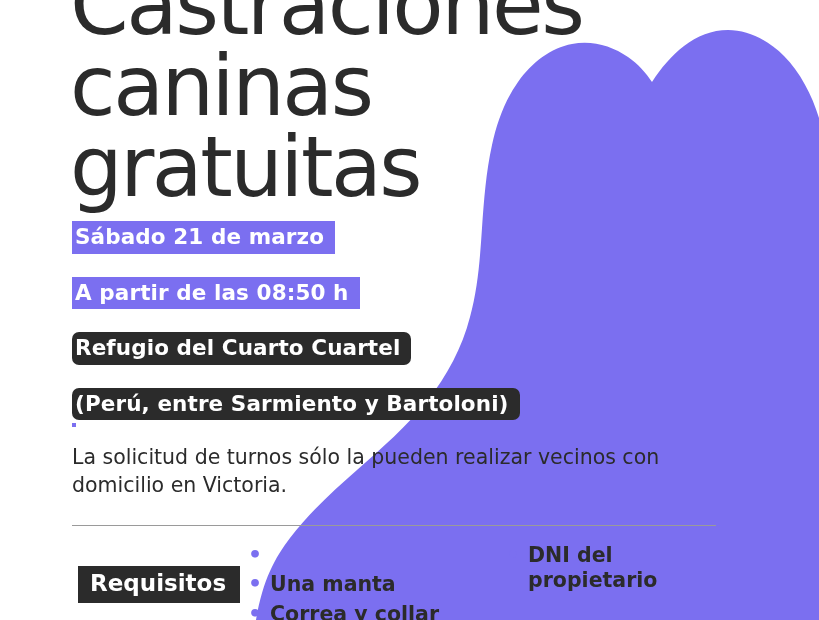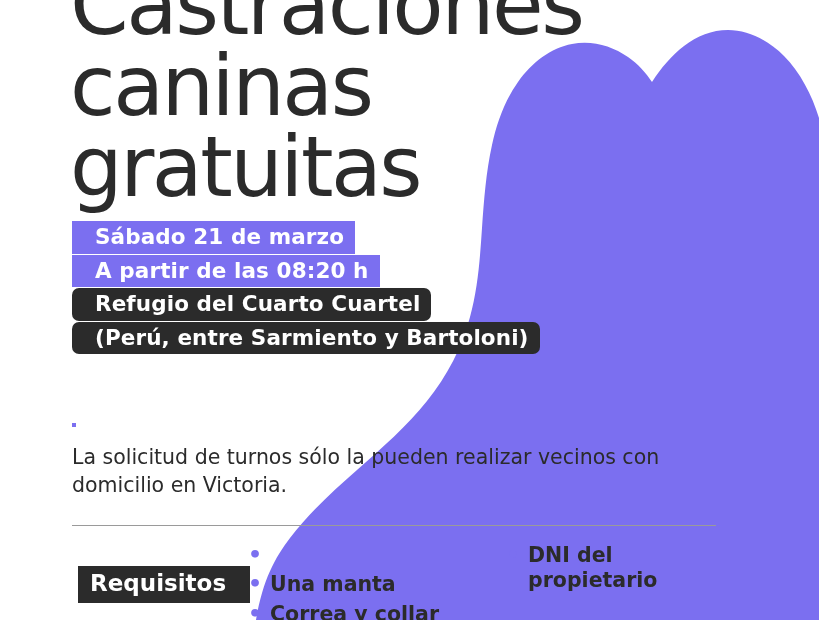--- a/index.html
+++ b/index.html
@@ -57,22 +57,22 @@
     position: absolute;
     left: 72px;
     top: 221px;
     z-index: 5;
   }
   .tag {
     display: inline-block;
     font-size: 21.5px;
     font-weight: 700;
     letter-spacing: 0.1px;
-    padding: 5px 11px 6px 23px;
-    margin-bottom: 1px;
+    padding: 5px 11px 6px 3px;
+    margin-bottom: 23px;
     line-height: 1.0;
     white-space: nowrap;
     font-family: "DejaVu Sans", sans-serif;
   }
   .tag.purple {
     background: #7b6ff0;
     color: #ffffff;
   }
   .tag.dark {
     background: #2b2b2b;
@@ -124,21 +124,21 @@
     left: 78px;
     top: 566px;
     z-index: 6;
   }
   .requisitos-label {
     display: inline-block;
     background: #2b2b2b;
     color: #ffffff;
     font-size: 23px;
     font-weight: 700;
-    padding: 6px 24px 8px 12px;
+    padding: 6px 14px 8px 12px;
     line-height: 1;
     font-family: "DejaVu Sans", sans-serif;
   }
   .req-cols {
     position: absolute;
     left: 248px;
     top: 543px;
     display: flex;
     gap: 30px;
     z-index: 6;
@@ -201,21 +201,21 @@
     <div class="headline-line l1">Castraciones</div>
     <div class="headline-line l3">caninas</div>
     <div class="headline-line l2">gratuitas</div>
   </div>
 
   <div class="info-block">
     <div class="tag-row">
       <span class="tag purple">Sábado 21 de marzo</span>
     </div>
     <div class="tag-row">
-      <span class="tag purple">A partir de las 08:20 h</span>
+      <span class="tag purple">A partir de las 08:50 h</span>
     </div>
     <div class="tag-row">
       <span class="tag dark">Refugio del Cuarto Cuartel</span>
     </div>
     <div class="tag-row">
       <span class="tag dark">(Perú, entre Sarmiento y Bartoloni)</span>
     </div>
   </div>
 
   <div class="note">

